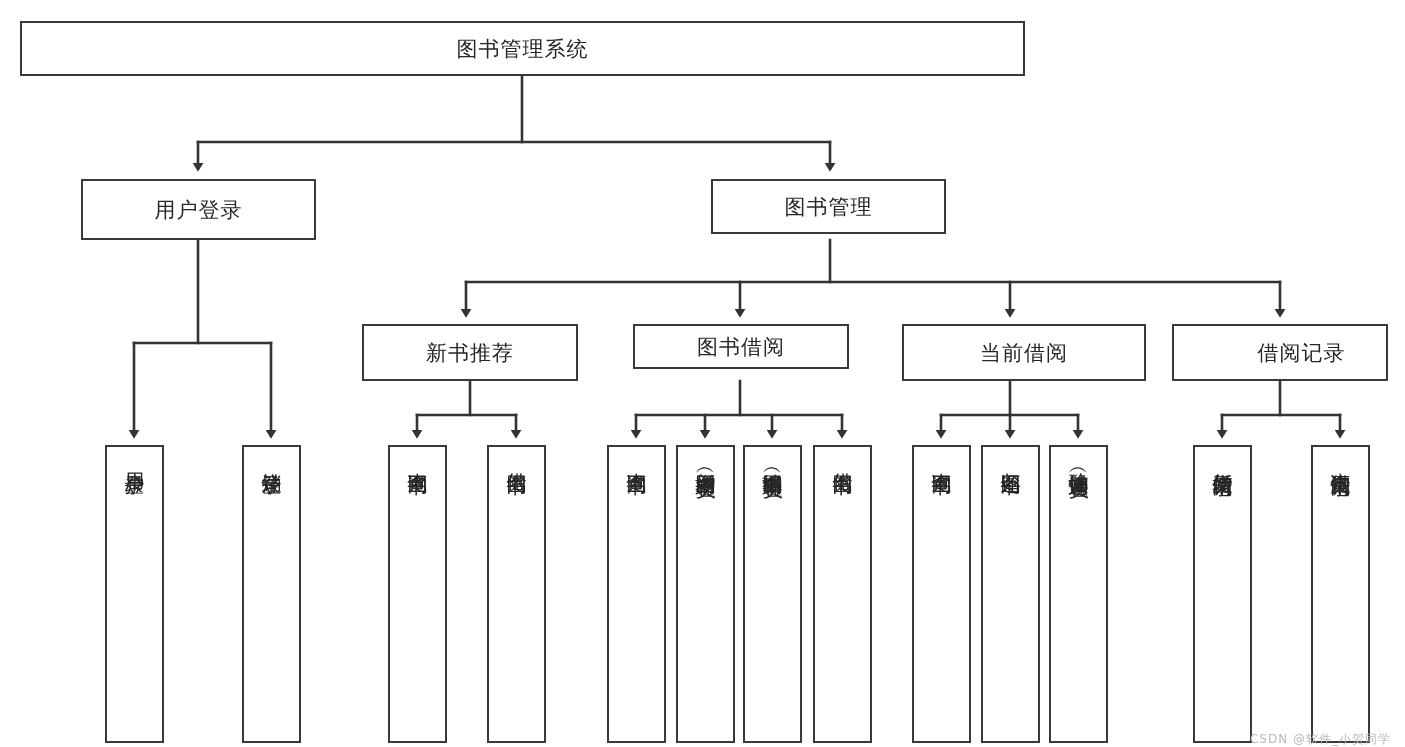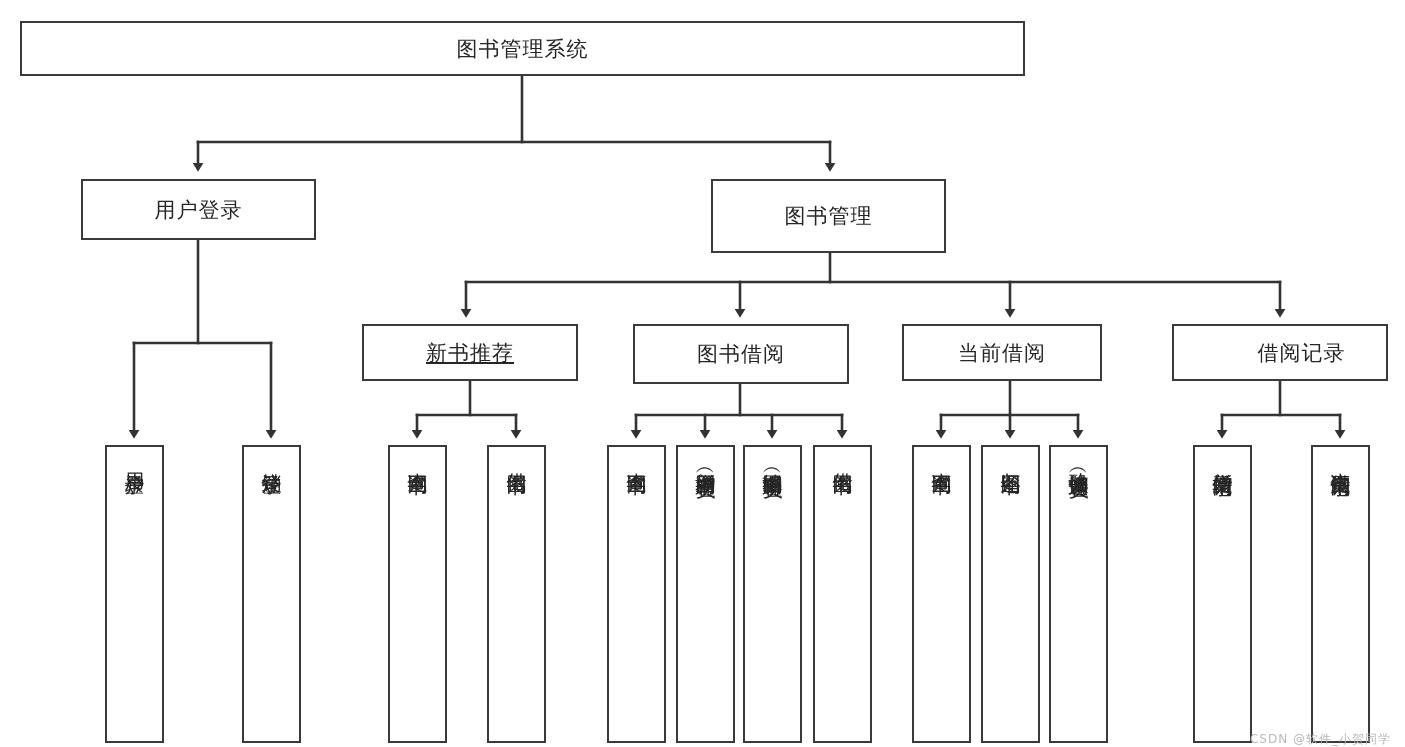--- a/index.html
+++ b/index.html
@@ -109,33 +109,33 @@
   </svg>
 
   <div class="node h" style="left:20px;top:13px;width:1005px;height:55px;">
     <span>图书管理系统</span>
   </div>
 
   <div class="node h" style="left:81px;top:171px;width:235px;height:61px;">
     <span>用户登录</span>
   </div>
 
-  <div class="node h" style="left:711px;top:171px;width:235px;height:74px;">
+  <div class="node h" style="left:711px;top:171px;width:235px;height:55px;">
     <span>图书管理</span>
   </div>
 
-  <div class="node h" style="left:362px;top:316px;width:216px;height:57px;text-decoration:underline;">
+  <div class="node h" style="left:362px;top:316px;width:216px;height:57px;">
     <span>新书推荐</span>
   </div>
 
-  <div class="node h" style="left:633px;top:316px;width:216px;height:60px;">
+  <div class="node h" style="left:633px;top:316px;width:216px;height:45px;">
     <span>图书借阅</span>
   </div>
 
-  <div class="node h" style="left:902px;top:316px;width:200px;height:57px;">
+  <div class="node h" style="left:902px;top:316px;width:244px;height:57px;">
     <span>当前借阅</span>
   </div>
 
   <div class="node h" style="left:1172px;top:316px;width:216px;height:57px;padding-left:43px;">
     <span>借阅记录</span>
   </div>
 
   <div class="node leaf" style="left:105px;top:437px;width:59px;height:298px;">
     <span class="vtext">用户登录</span>
   </div>

